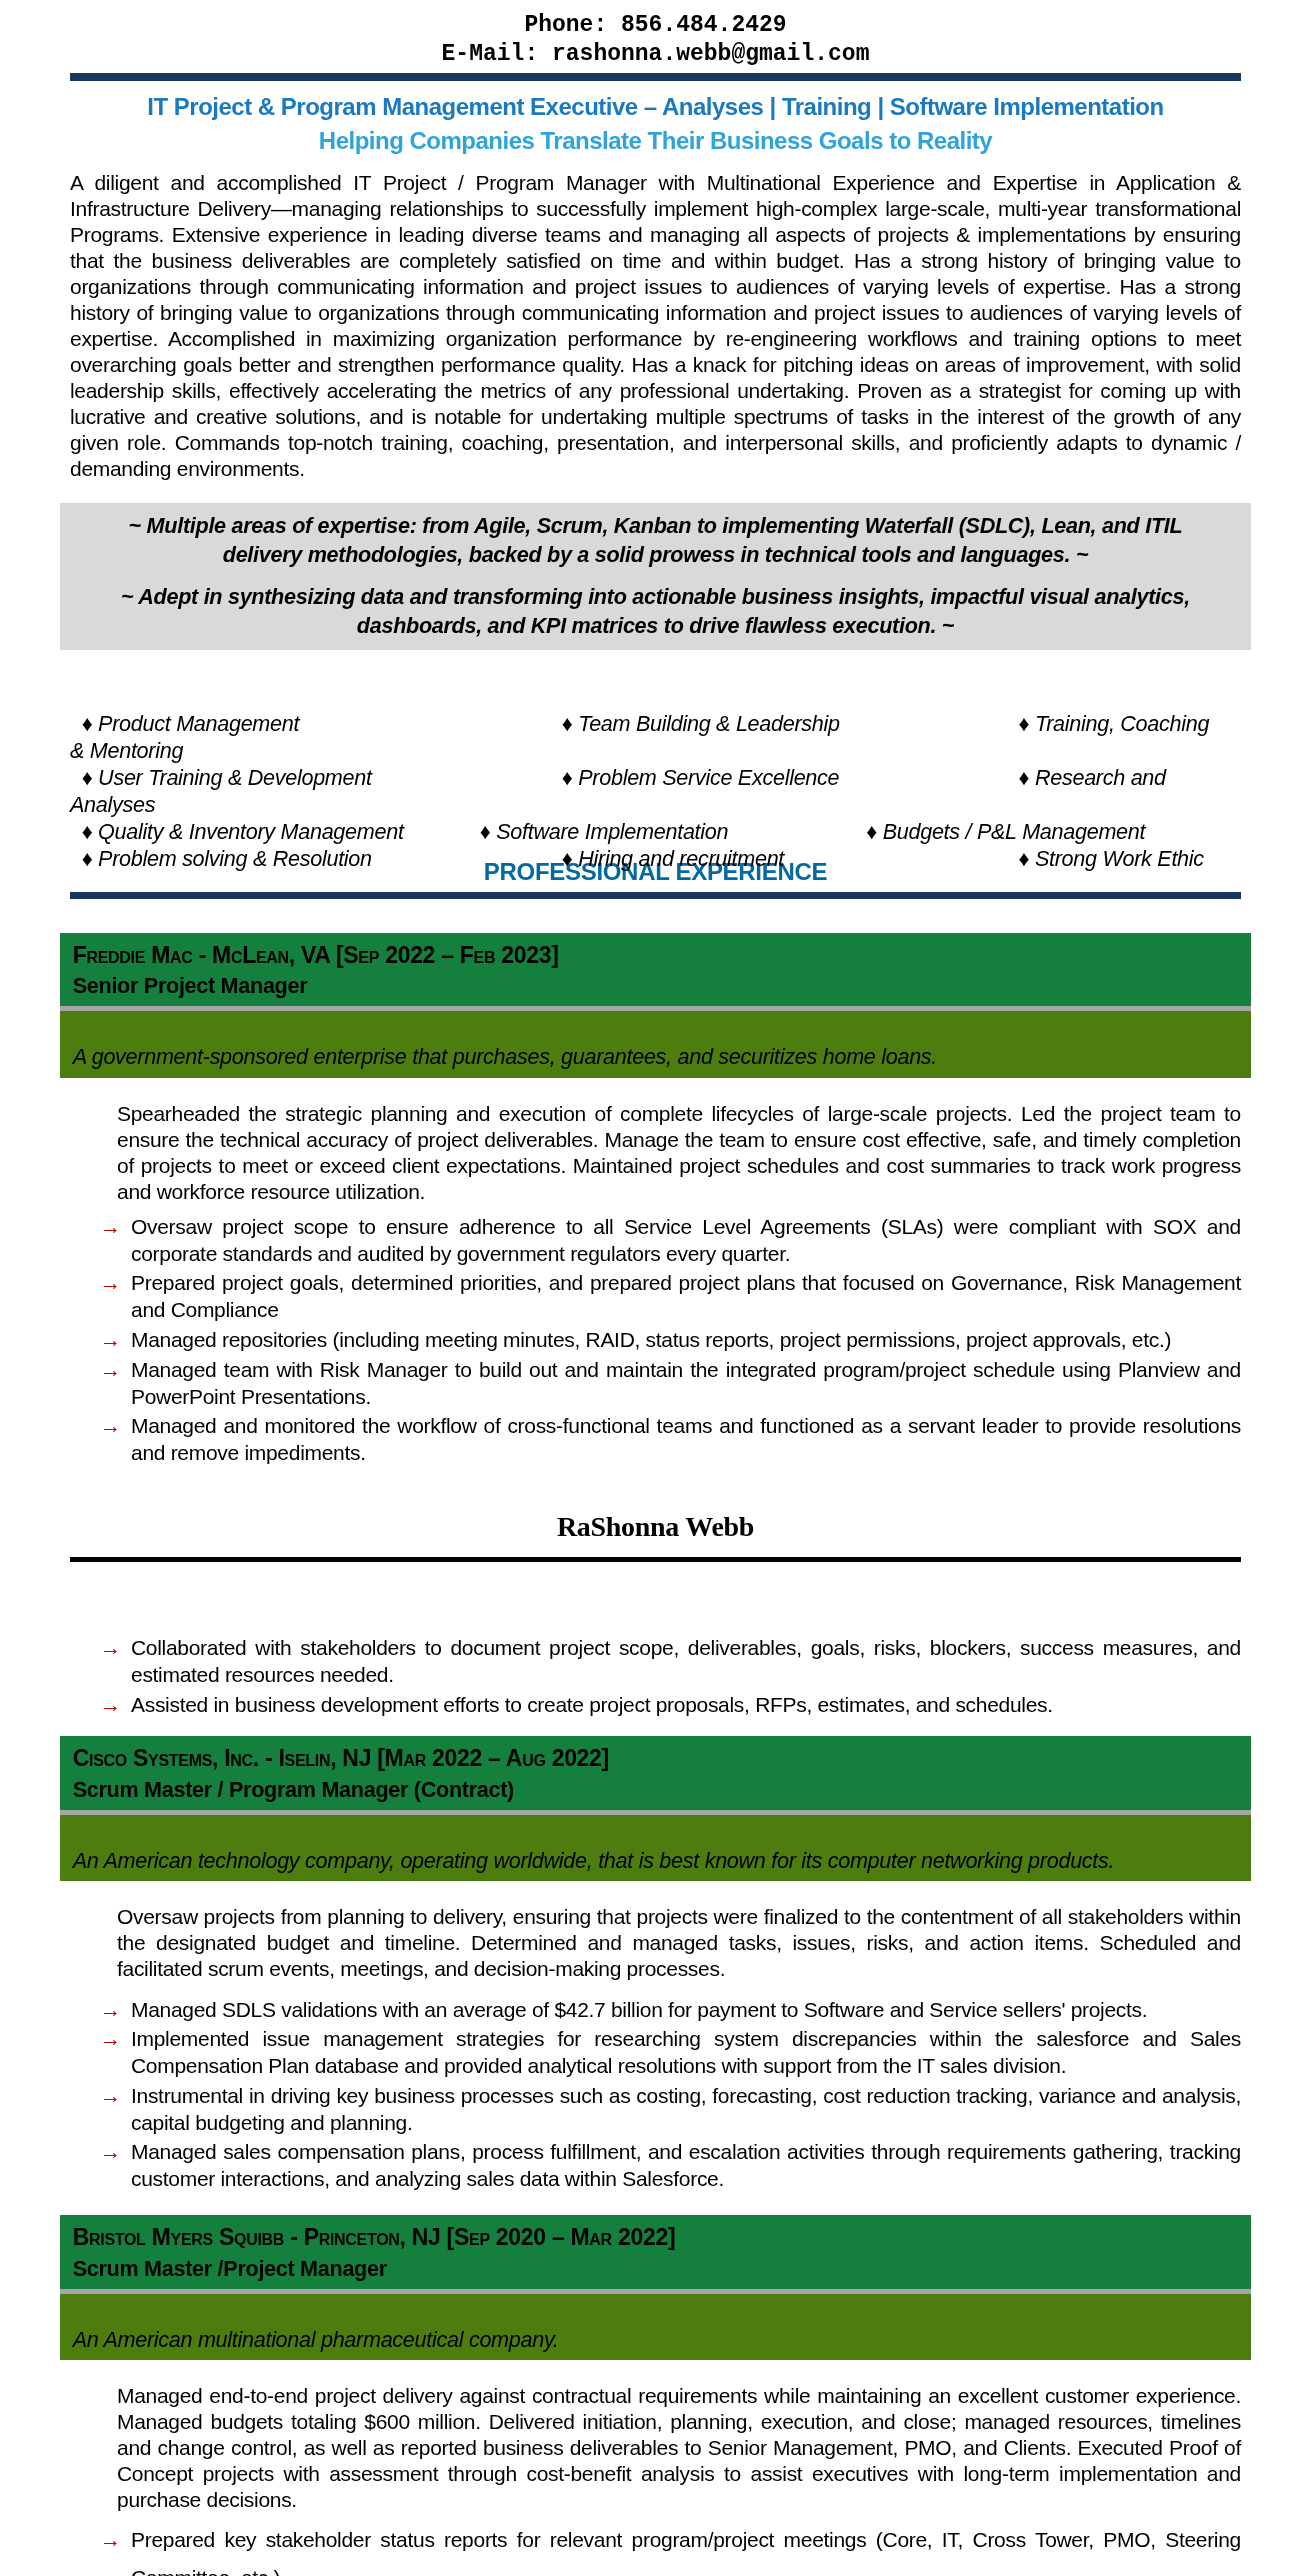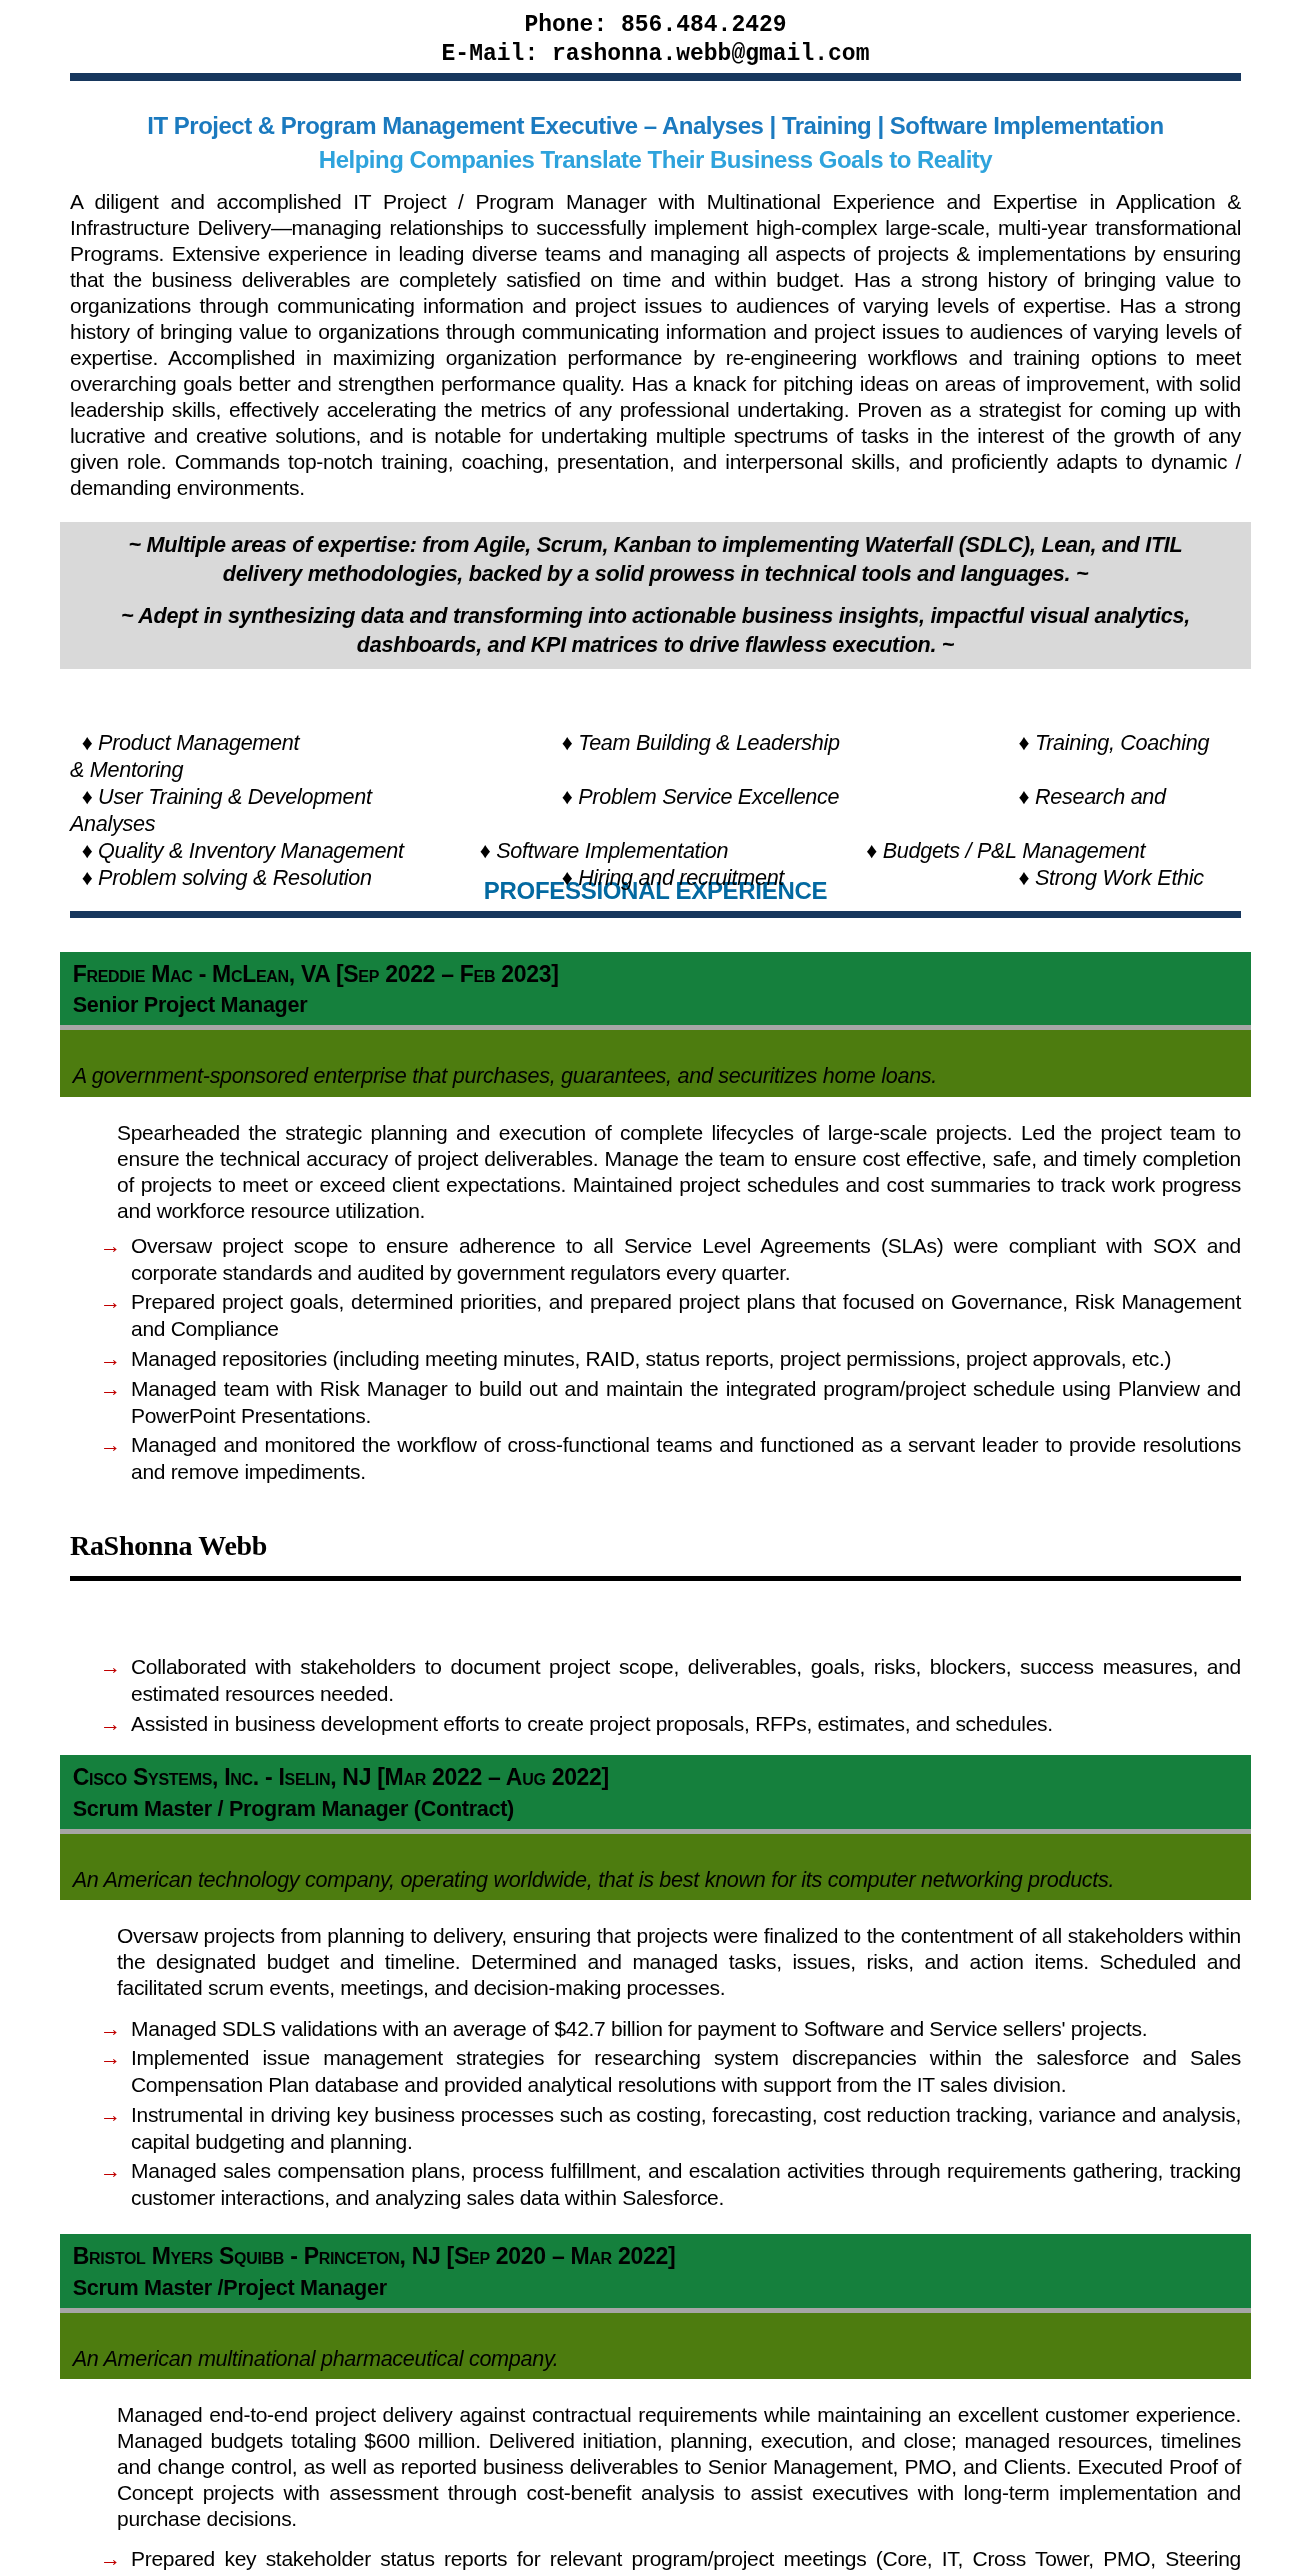--- a/index.html
+++ b/index.html
@@ -7,21 +7,21 @@
     width:1311px;height:3303px;box-sizing:border-box;
     padding:11.3px 70px 5.2px;position:relative;overflow:hidden;
     background:#ffffff;color:#000;
     font-family:"Liberation Sans",sans-serif;
   }
   
   .h-name{font-family:"Liberation Serif",serif;font-weight:bold;font-size:38px;line-height:1.12;text-align:center;letter-spacing:-0.5px;}
   .h-contact{font-family:Liberation Mono, monospace;font-weight:bold;font-size:23px;line-height:29px;text-align:center;}
   .rule-navy{height:7.2px;background:#17375d;margin-top:4.1px;}
   .rule-navy2{height:7.2px;background:#17375d;margin-top:5.2px;}
-  .title1{color:#1b7abf;font-weight:bold;font-size:24px;line-height:28px;text-align:center;margin-top:31px;letter-spacing:-0.5px;}
+  .title1{color:#1b7abf;font-weight:bold;font-size:24px;line-height:28px;text-align:center;margin-top:12px;letter-spacing:-0.5px;}
   .title2{color:#2ea3dc;font-weight:bold;font-size:24px;line-height:28px;text-align:center;margin-top:6.2px;letter-spacing:-0.5px;}
   .summary{font-size:21px;line-height:26px;text-align:justify;margin:15.5px 0 0;letter-spacing:-0.3px;}
   
   .expertise{background:#d9d9d9;margin:20.6px -10.3px 0;padding:8.2px 36px 9.3px;}
   .expertise p{font-style:italic;font-weight:bold;font-size:21.6px;line-height:29px;text-align:center;margin:0;letter-spacing:-0.3px;}
   .expertise p + p{margin-top:13.4px;}
   
   .skills{margin-top:21.6px;font-style:italic;font-size:21.6px;letter-spacing:-0.3px;}
   .skills-row{position:relative;height:27px;}
   .skills-row span{position:absolute;top:0;white-space:nowrap;margin-top:40px;}
@@ -34,21 +34,21 @@
   .job-role{font-weight:bold;font-size:21.6px;line-height:26px;margin-top:4.1px;letter-spacing:-0.3px;}
   .job-divider{height:5.2px;background:#a6a6a6;margin:0 -10.3px;}
   .job-about{background:#4d7c0f;margin:0 -10.3px;padding:33px 13px 7.2px;font-style:italic;font-size:21.6px;line-height:26px;letter-spacing:-0.3px;}
   .job-summary{margin:23px 0 0 47px;font-size:21px;line-height:26px;text-align:justify;letter-spacing:-0.3px;}
   .arrow-list{margin-top:8.2px;}
   .arrow-item{position:relative;padding-left:61px;font-size:21px;line-height:27px;text-align:justify;letter-spacing:-0.3px;margin-top:2.6px;}
   .arrow-item .ar{position:absolute;left:30px;top:0;color:#c00000;font-weight:bold;}
   .arrow-list.spaced .arrow-item{line-height:38px;}
   
   .pagebreak{margin-top:45px;}
-  .pb-name{font-family:"Liberation Serif",serif;font-weight:bold;font-size:28px;line-height:31px;letter-spacing:-0.3px;}
+  .pb-name{font-family:"Liberation Serif",serif;font-weight:bold;font-size:28px;line-height:31px;text-align:center;letter-spacing:-0.3px;}
   .rule-black{height:5.7px;background:#000;margin-top:14.4px;}
   .continued{margin-top:72px;}
 </style>
 </head>
 <body>
 
 <div class="page">
 
   <div class="h-contact">Phone: 856.484.2429</div>
   <div class="h-contact">E-Mail: rashonna.webb@gmail.com</div>

